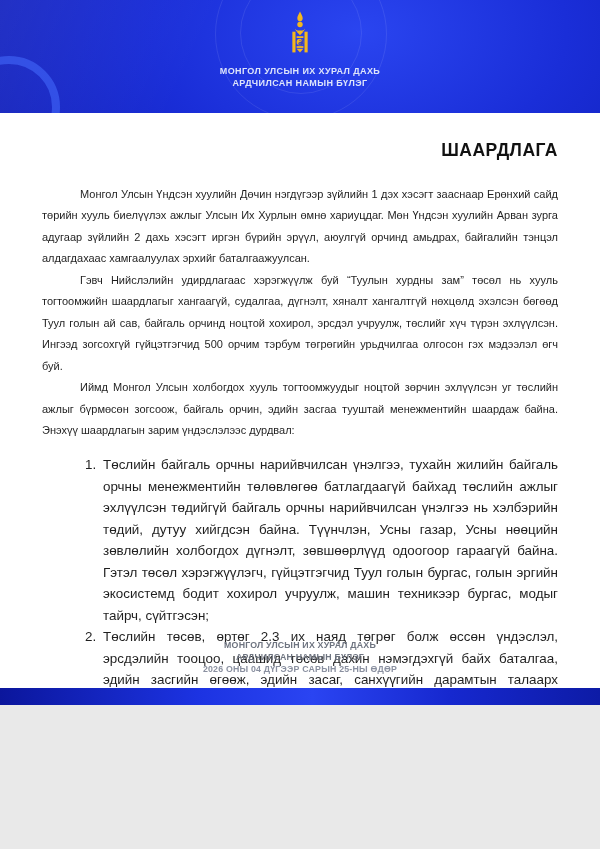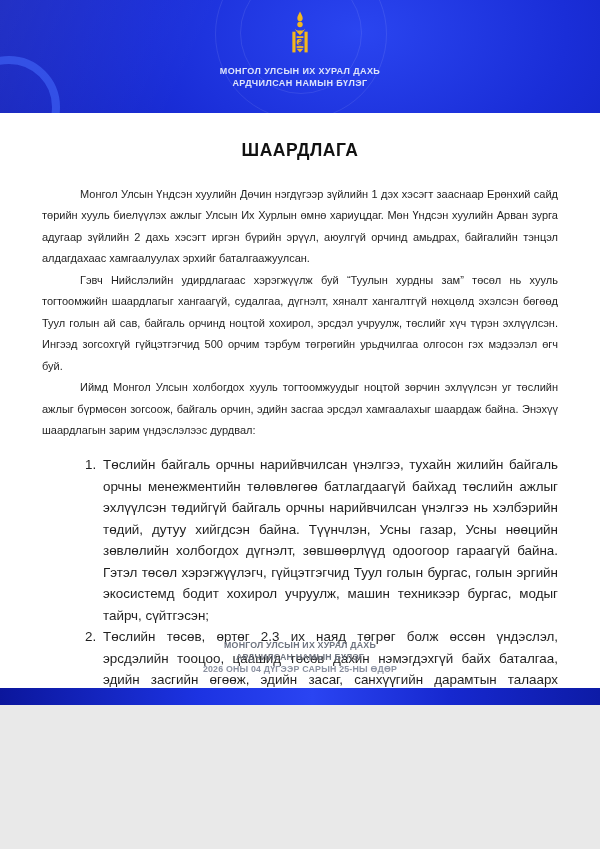--- a/index.html
+++ b/index.html
@@ -36,21 +36,21 @@
     position:absolute;left:0;right:0;top:66px;
     text-align:center;
     color:#dde4fb;
     font-size:9px;font-weight:bold;
     letter-spacing:0.4px;line-height:11.5px;
   }
   
   .content{padding:27px 42px 0 42px;color:#1f1f1f;}
   .title{
     margin:0 0 23px 0;
-    text-align:center;
+    text-align:right;
     font-size:17.5px;font-weight:bold;color:#111;
     letter-spacing:0.5px;
   }
   .para{
     margin:0;
     font-size:11px;line-height:21.45px;
     text-align:justify;text-indent:38px;
   }
   .list{margin:13px 0 0 43px;}
   .list-row{display:flex;font-size:13.4px;line-height:21.45px;}
@@ -114,21 +114,21 @@
       <div>МОНГОЛ УЛСЫН ИХ ХУРАЛ ДАХЬ</div>
       <div>АРДЧИЛСАН НАМЫН БҮЛЭГ</div>
     </div>
   </div>
 
   <div class="content">
     <h1 class="title">ШААРДЛАГА</h1>
 
     <p class="para">Монгол Улсын Үндсэн хуулийн Дөчин нэгдүгээр зүйлийн 1 дэх хэсэгт зааснаар Ерөнхий сайд төрийн хууль биелүүлэх ажлыг Улсын Их Хурлын өмнө хариуцдаг. Мөн Үндсэн хуулийн Арван зурга адугаар зүйлийн 2 дахь хэсэгт иргэн бүрийн эрүүл, аюулгүй орчинд амьдрах, байгалийн тэнцэл алдагдахаас хамгаалуулах эрхийг баталгаажуулсан.</p>
     <p class="para">Гэвч Нийслэлийн удирдлагаас хэрэгжүүлж буй “Туулын хурдны зам” төсөл нь хууль тогтоомжийн шаардлагыг хангаагүй, судалгаа, дүгнэлт, хяналт хангалтгүй нөхцөлд эхэлсэн бөгөөд Туул голын ай сав, байгаль орчинд ноцтой хохирол, эрсдэл учруулж, төслийг хүч түрэн эхлүүлсэн. Ингээд зогсохгүй гүйцэтгэгчид 500 орчим тэрбум төгрөгийн урьдчилгаа олгосон гэх мэдээлэл өгч буй.</p>
-    <p class="para">Иймд Монгол Улсын холбогдох хууль тогтоомжуудыг ноцтой зөрчин эхлүүлсэн уг төслийн ажлыг бүрмөсөн зогсоож, байгаль орчин, эдийн засгаа эрсдэл хамгаалахыг шаардаж байна. Энэхүү шаардлагын зарим үндэслэлээс дурдвал:</p>
+    <p class="para">Иймд Монгол Улсын холбогдох хууль тогтоомжуудыг ноцтой зөрчин эхлүүлсэн уг төслийн ажлыг бүрмөсөн зогсоож, байгаль орчин, эдийн засгаа тууштай менежментийн шаардаж байна. Энэхүү шаардлагын зарим үндэслэлээс дурдвал:</p>
 
     <div class="list">
       <div class="list-row">
         <span class="list-num">1.</span>
         <div class="list-text">Төслийн байгаль орчны нарийвчилсан үнэлгээ, тухайн жилийн байгаль орчны менежментийн төлөвлөгөө батлагдаагүй байхад төслийн ажлыг эхлүүлсэн төдийгүй байгаль орчны нарийвчилсан үнэлгээ нь хэлбэрийн төдий, дутуу хийгдсэн байна. Түүнчлэн, Усны газар, Усны нөөцийн зөвлөлийн холбогдох дүгнэлт, зөвшөөрлүүд одоогоор гараагүй байна. Гэтэл төсөл хэрэгжүүлэгч, гүйцэтгэгчид Туул голын бургас, голын эргийн экосистемд бодит хохирол учруулж, машин техникээр бургас, модыг тайрч, сүйтгэсэн;</div>
       </div>
       <div class="list-row">
         <span class="list-num">2.</span>
         <div class="list-text">Төслийн төсөв, өртөг 2.3 их наяд төгрөг болж өссөн үндэслэл, эрсдэлийн тооцоо, цаашид төсөв дахин нэмэгдэхгүй байх баталгаа, эдийн засгийн өгөөж, эдийн засаг, санхүүгийн дарамтын талаарх бодитой тооцоолол, холбогдох судалгаа, дүгнэлт хангалтгүй төдийгүй төсөв, эдийн засгийн ачаалал татвар төлөгчдөд, улсын төсөвт нэмэгдэх магадлал өндөр байна;</div>
       </div>

